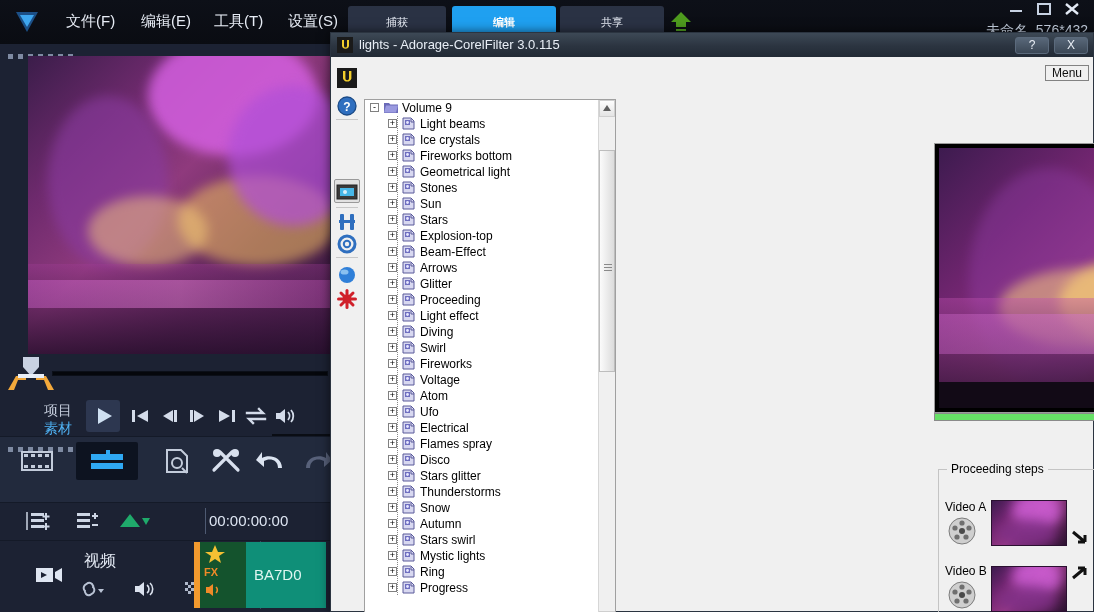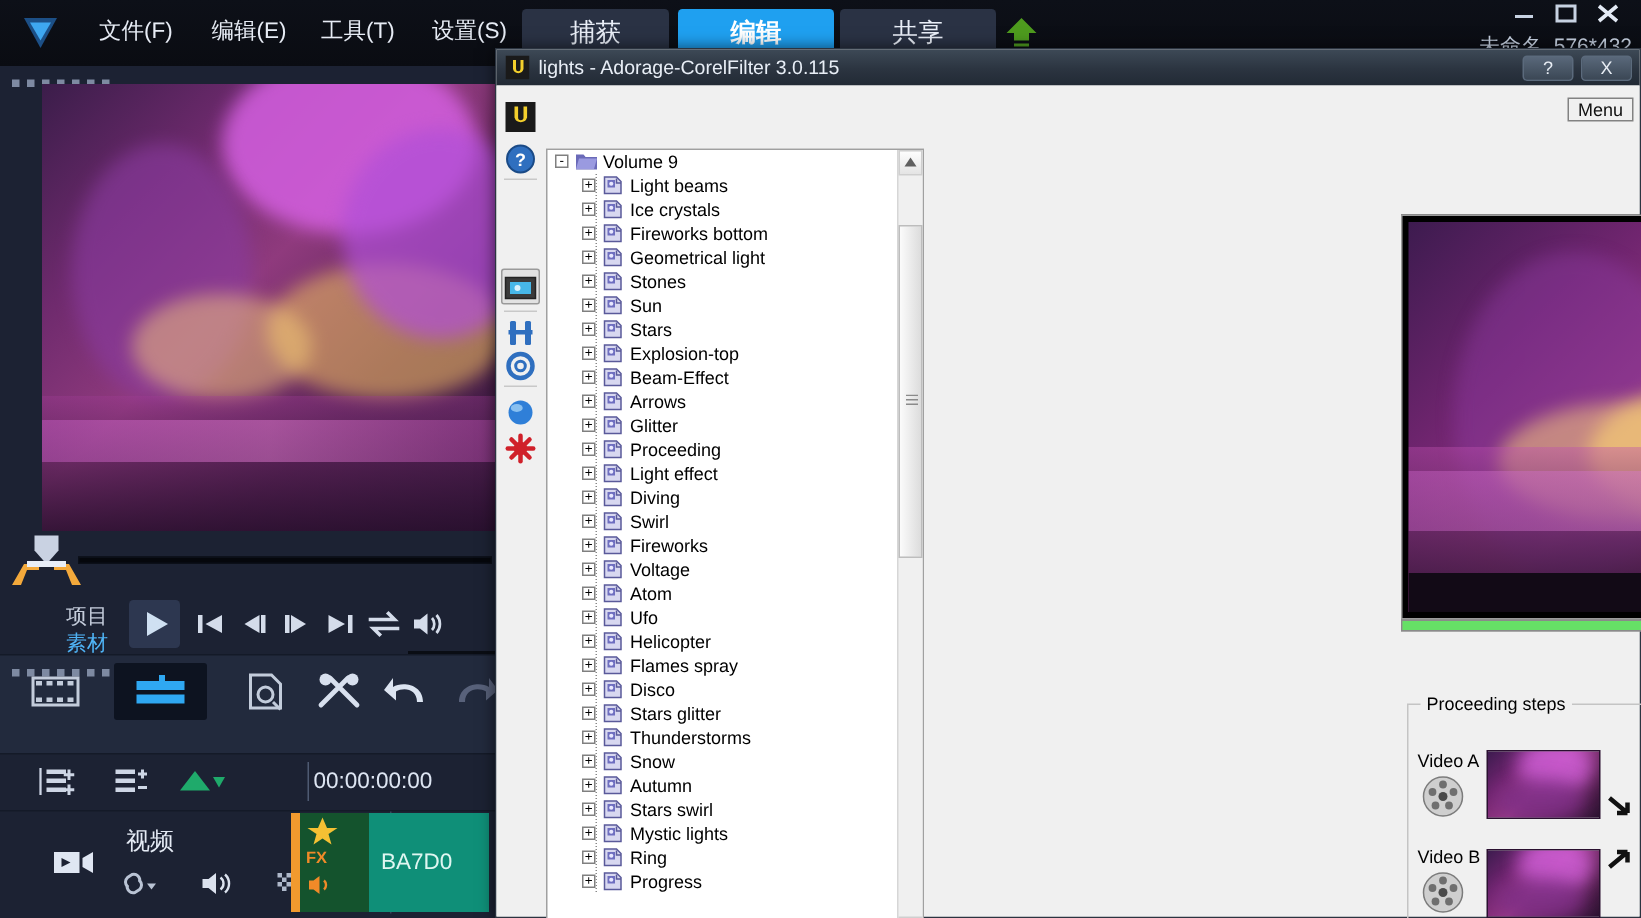--- a/index.html
+++ b/index.html
@@ -25,21 +25,21 @@
     position:absolute; left:12px; top:8px; width:30px; height:28px;
   }
   .menu-item {
     position:absolute; top:8px; height:26px; line-height:26px;
     color:#e7ecf5; font-size:15px; padding:0 6px; cursor:default;
     white-space:nowrap;
   }
 
   .top-tab {
     position:absolute; top:6px; height:32px; line-height:32px;
-    text-align:center; font-size:17px; color:#e9eef7;
+    text-align:center; font-size:11px; color:#e9eef7;
     background:#2a3244;
     border-radius:3px 3px 0 0;
   }
   .top-tab.active { background:#1fa0f0; color:#ffffff; font-weight:bold; }
 
   #share-arrow { position:absolute; left:668px; top:10px; width:26px; height:24px; }
 
   #win-ctrl { position:absolute; right:4px; top:0px; width:86px; height:18px; }
   .wc { position:absolute; top:2px; width:24px; height:14px; }
 
@@ -835,21 +835,21 @@
               <span class="tlabel">Ufo</span>
             </div>
             <div class="tnode">
               <span class="exp">+</span>
               <span class="fico"><svg width="14" height="13" viewBox="0 0 14 13">
                   <path d="M1 1 h8 l3 3 v8 H1 z" fill="#d8d8f0" stroke="#5a5a9a"></path>
                   <path d="M3 3 h5 v5 H3 z" fill="#6f6fc0"></path>
                   <circle cx="5.5" cy="5.5" r="1.4" fill="#e8e8ff"></circle>
                   <path d="M9 2 v3 h3" fill="none" stroke="#5a5a9a"></path>
                 </svg></span>
-              <span class="tlabel">Helicopter</span>
+              <span class="tlabel">Electrical</span>
             </div>
             <div class="tnode">
               <span class="exp">+</span>
               <span class="fico"><svg width="14" height="13" viewBox="0 0 14 13">
                   <path d="M1 1 h8 l3 3 v8 H1 z" fill="#d8d8f0" stroke="#5a5a9a"></path>
                   <path d="M3 3 h5 v5 H3 z" fill="#6f6fc0"></path>
                   <circle cx="5.5" cy="5.5" r="1.4" fill="#e8e8ff"></circle>
                   <path d="M9 2 v3 h3" fill="none" stroke="#5a5a9a"></path>
                 </svg></span>
               <span class="tlabel">Flames spray</span>

